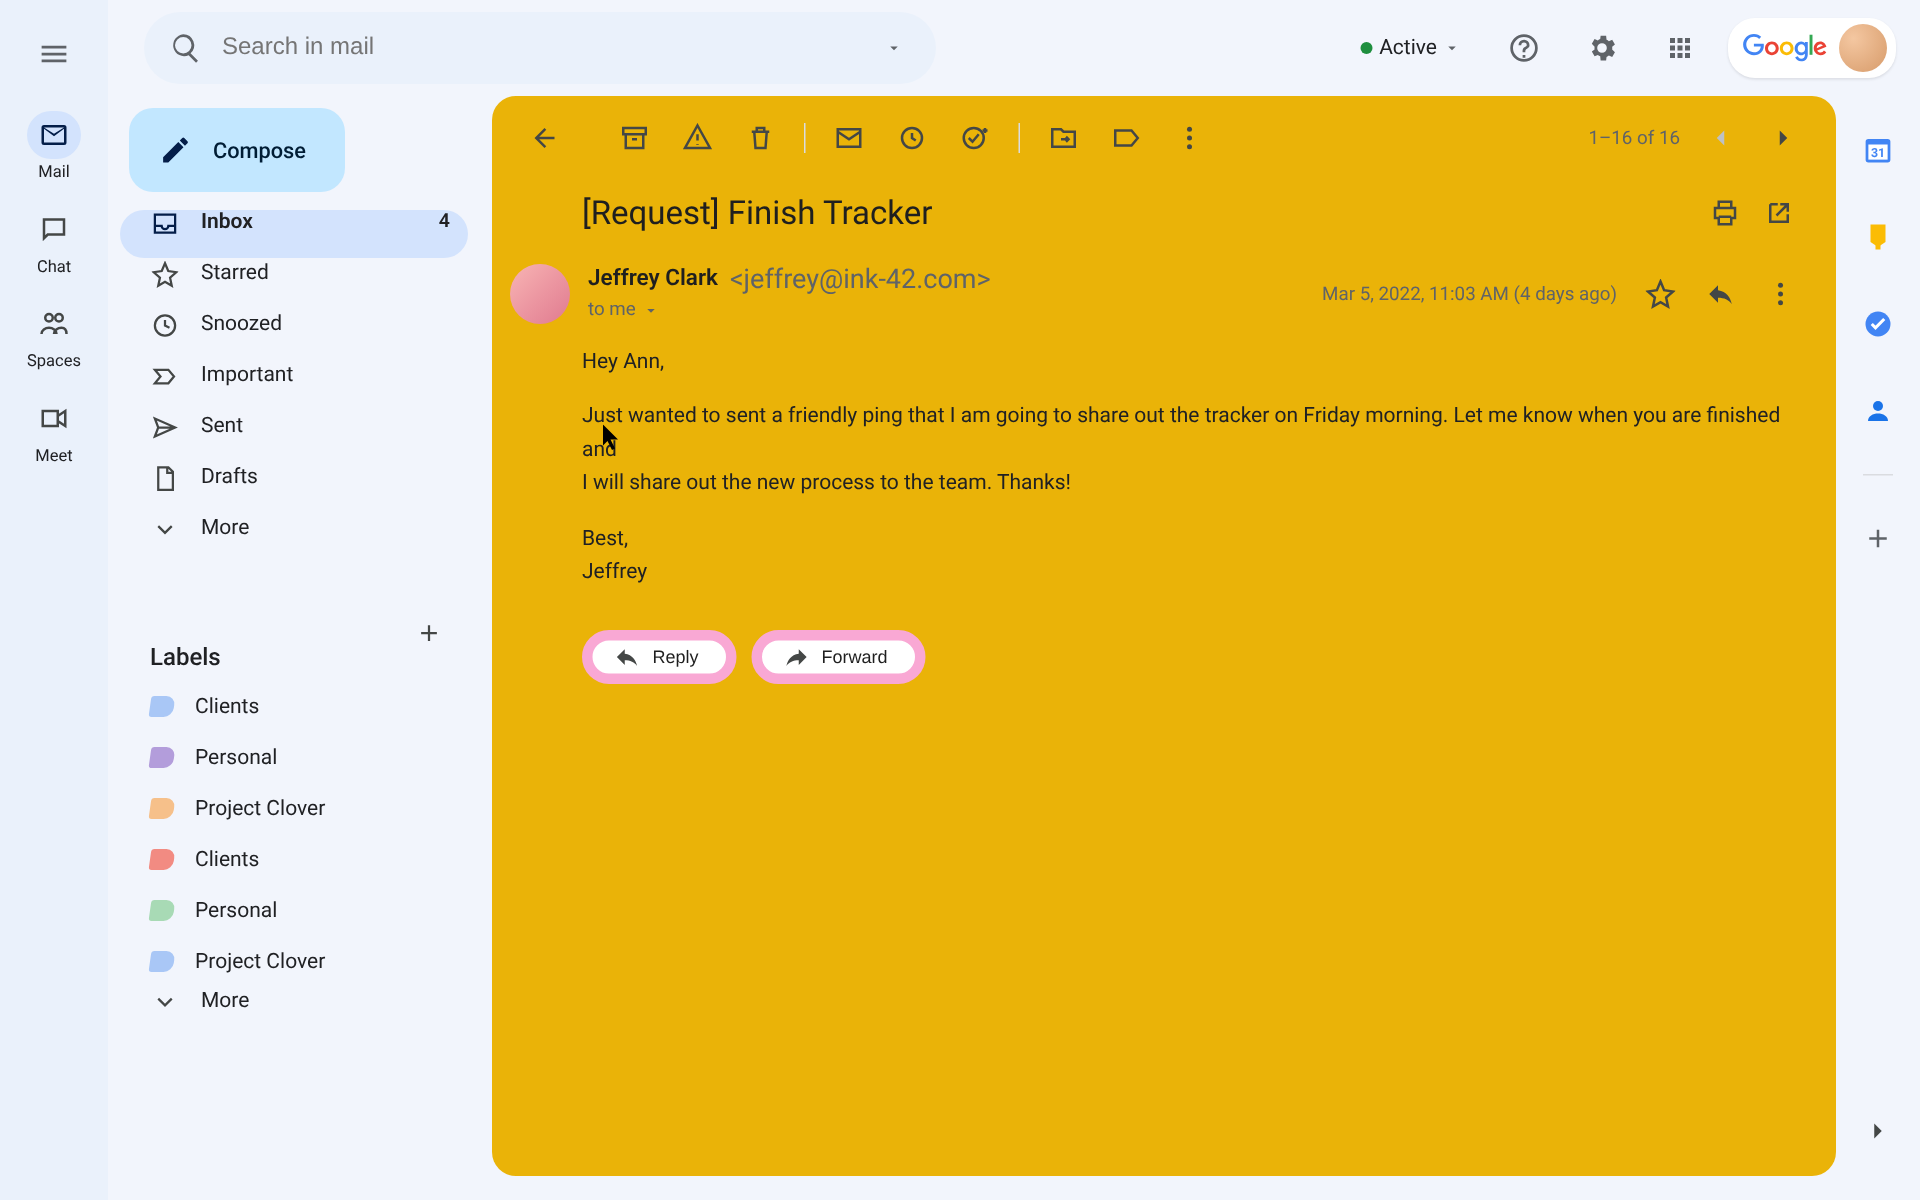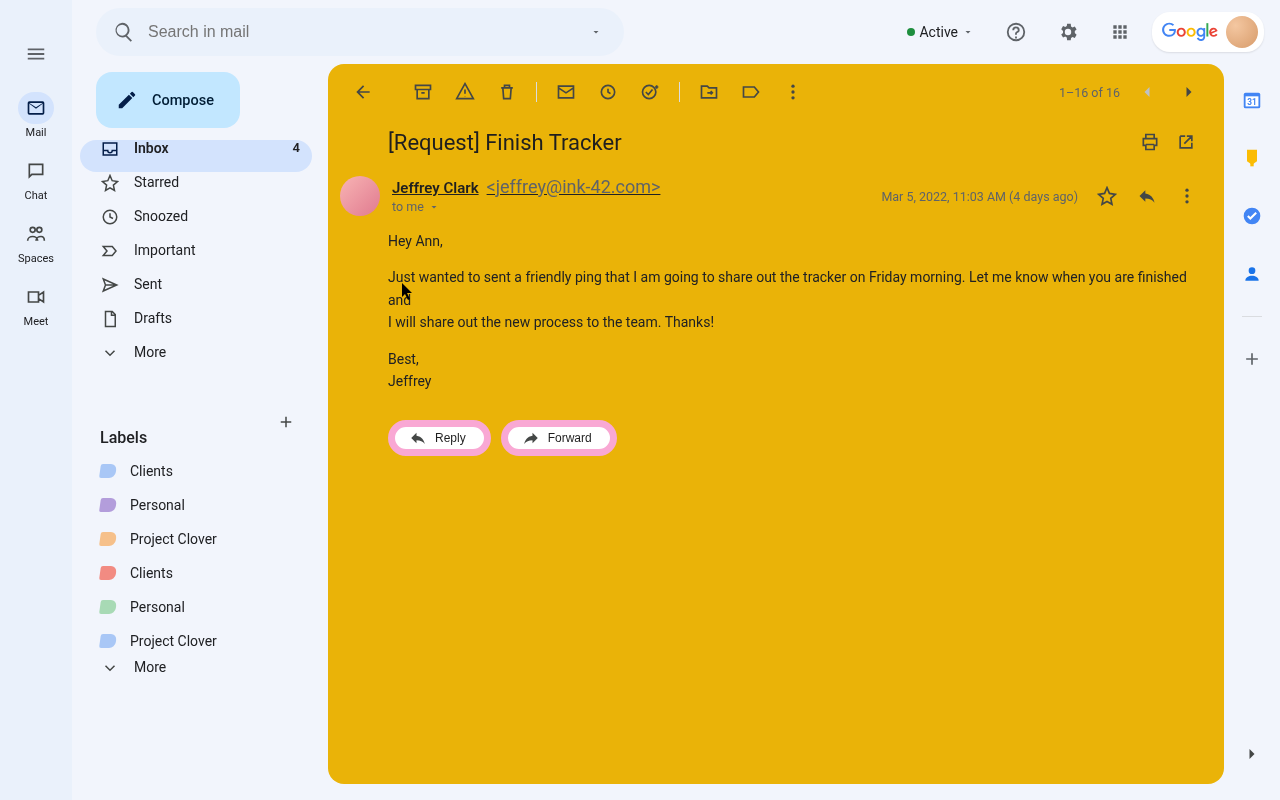--- a/index.html
+++ b/index.html
@@ -1,20 +1,20 @@
 <!DOCTYPE html>
 <html><head>
 <meta charset="utf-8">
 <style>
 * { box-sizing: border-box; margin: 0; padding: 0; }
 body { font-family: 'Google Sans', Roboto, Arial, sans-serif; background: #f2f5fc; width: 1280px; height: 800px; overflow: hidden; color: #202124; }
 .app { display: flex; height: 100%; }
 
 
-.rail { width: 72px; background: #eaf1fb; display: flex; flex-direction: column; align-items: center; padding-top: 32px; gap: 16px; }
+.rail { width: 72px; background: #eaf1fb; display: flex; flex-direction: column; align-items: center; padding-top: 14px; gap: 16px; }
 .rail .menu-btn { width: 44px; height: 44px; border-radius: 50%; display:flex; align-items:center; justify-content:center; cursor:pointer; }
 .rail-item { display:flex; flex-direction:column; align-items:center; gap:2px; cursor:pointer; }
 .rail-icon { width: 36px; height: 32px; border-radius: 16px; display:flex; align-items:center; justify-content:center; }
 .rail-icon.active { background:#d3e3fd; }
 .rail-label { font-size: 11px; color:#202124; }
 
 
 .main-col { flex:1; display:flex; flex-direction:column; }
 
 
@@ -30,21 +30,21 @@
 .status-text { font-size:14px; color:#202124; }
 .hdr-icon { width:40px; height:40px; border-radius:50%; display:flex; align-items:center; justify-content:center; cursor:pointer; }
 .google-badge { background:#fff; border-radius:18px; height:40px; display:flex; align-items:center; gap:8px; padding:0 6px 0 10px; box-shadow: 0 1px 2px rgba(0,0,0,0.1); }
 .avatar-small { width:32px; height:32px; border-radius:50%; background: radial-gradient(circle at 30% 30%, #f4c7a1, #d79b6a); }
 
 
 .body-row { flex:1; display:flex; min-height:0; }
 
 
 .sidebar { width: 256px; padding: 8px 16px 8px 8px; display:flex; flex-direction:column; gap:2px; }
-.compose { height:56px; border-radius:16px; background:#c2e7ff; display:flex; align-items:center; gap:14px; padding:0 20px; cursor:pointer; width: 144px; margin-bottom: 10px; margin-left: 16px;}
+.compose { height:56px; border-radius:16px; background:#c2e7ff; display:flex; align-items:center; gap:14px; padding:0 20px; cursor:pointer; width: 144px; margin-bottom: 10px; margin-left: 6px;}
 .compose-text { font-size:14.5px; font-weight:500; color:#001d35; }
 .nav-item { height:32px; border-radius:16px; display:flex; align-items:flex-start; gap:14px; padding:0 12px 0 20px; cursor:pointer; font-size:14px; color:#202124; }
 .nav-item.active { background:#d3e3fd; font-weight:600; }
 .nav-item .count { margin-left:auto; font-size:13px; font-weight:600; }
 .nav-icon { width:20px; display:flex; justify-content:center; }
 .labels-header { display:flex; align-items:center; justify-content:space-between; padding: 18px 12px 6px 20px; }
 .labels-title { font-size:16px; font-weight:500; color:#202124;margin-top:32px; }
 .add-label { width:28px; height:28px; display:flex; align-items:center; justify-content:center; cursor:pointer; border-radius:50%; }
 .label-item { height:32px; display:flex; align-items:center; gap:14px; padding:0 12px 0 20px; cursor:pointer; font-size:14px; color:#202124; border-radius:16px; }
 .label-swatch { width:16px; height:14px; border-radius:2px 6px 6px 2px; transform: skewX(-8deg); }
@@ -58,21 +58,21 @@
 .tb-spacer { flex:1; }
 .page-count { font-size:12.5px; color:#5f6368; margin-right: 4px;}
 
 .subject-row { display:flex; align-items:center; padding: 4px 20px 12px 60px; }
 .subject { font-size:22px; color:#1f1f1f; flex:1; font-weight:400;}
 .subj-icon { width:36px; height:36px; display:flex; align-items:center; justify-content:center; cursor:pointer; border-radius:50%; color:#444746;}
 
 .msg-header { display:flex; padding: 4px 20px 0 12px; gap: 12px; }
 .avatar { width:40px; height:40px; border-radius:50%; background: linear-gradient(135deg, #f8b4b4, #e07a8f); flex-shrink:0; }
 .sender-block { flex:1; min-width:0; }
-.sender-line { display:flex; align-items: flex-end; gap:8px;text-decoration:underline; }
+.sender-line { display:flex; align-items: flex-start; gap:8px; }
 .sender-name { font-size:15px; font-weight:600; color:#1f1f1f; }
 .sender-email { font-size:18px; color:#5f6368; }
 .recip-line { font-size:12.5px; color:#5f6368; display:flex; align-items:center; gap:4px; margin-top:2px; cursor:pointer;}
 .msg-meta { display:flex; align-items:center; gap: 6px; }
 .msg-date { font-size:12.5px; color:#5f6368; margin-right:6px;}
 .meta-icon { width:34px; height:34px; display:flex; align-items:center; justify-content:center; cursor:pointer; border-radius:50%; color:#444746;}
 
 .msg-body { padding: 14px 20px 20px 60px; font-size:14px; line-height:1.6; color:#202124; }
 .msg-body p { margin-bottom: 0; }
 .msg-body .para-gap { height: 14px; }

